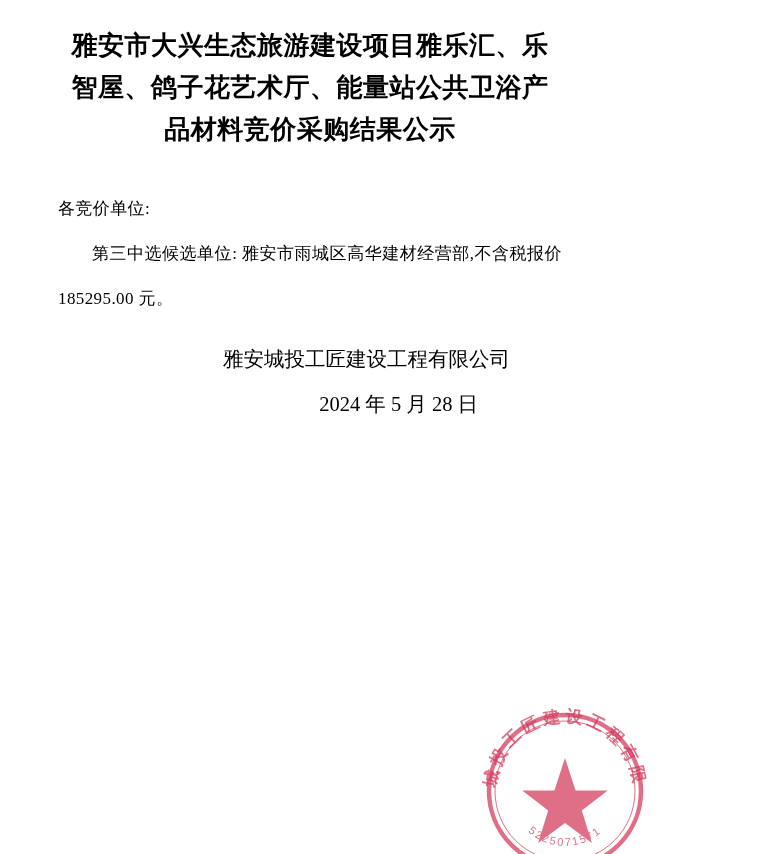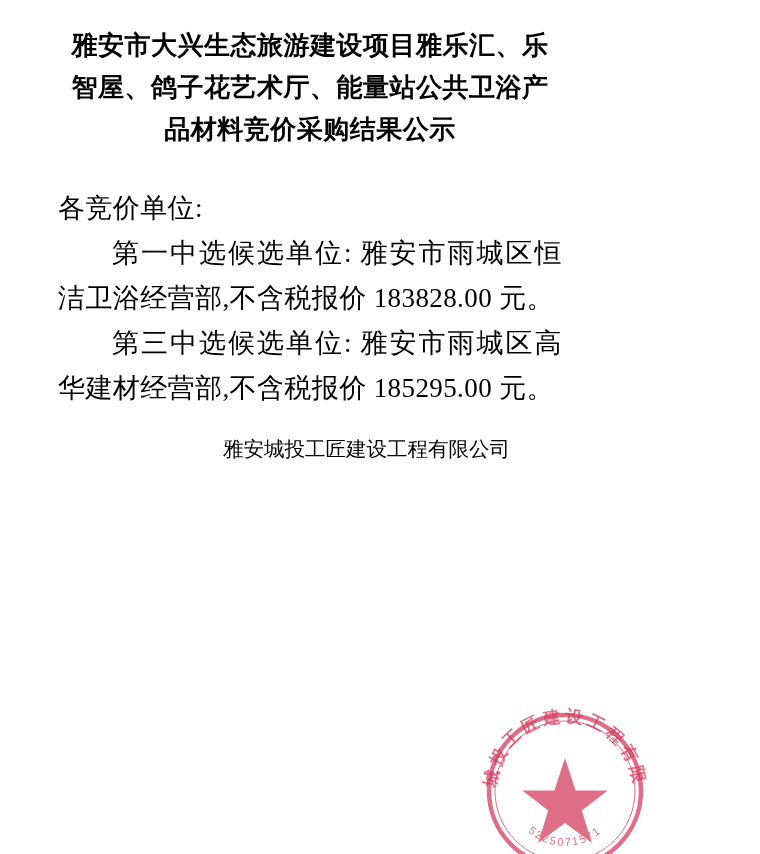--- a/index.html
+++ b/index.html
@@ -27,21 +27,21 @@
     font-weight: bold;
     font-size: 26px;
     line-height: 42px;
     text-align: center;
     letter-spacing: 0.5px;
     margin: 0 8px;
     padding-top: 6px;
   }
   .body-block {
     margin-top: 36px;
-    font-size: 27px;
+    font-size: 17px;
     line-height: 45px;
     letter-spacing: 0.4px;
   }
   .p {
     margin: 0;
     text-align: justify;
     text-justify: inter-ideograph;
   }
   .p.indent {
     text-indent: 2em;
@@ -78,29 +78,29 @@
 <body>
 
 <div class="page">
 
   <div class="doc-title">雅安市大兴生态旅游建设项目雅乐汇、乐智屋、鸽子花艺术厅、能量站公共卫浴产品材料竞价采购结果公示</div>
 
   <div class="body-block">
     <p class="p">各竞价单位:</p>
 
 
-    <p class="p indent">第一中选候选单位: 雅安市雨城区恒洁卫浴经营部,不含税报价 183828.00 元。</p>
 
 
     <p class="p indent">第三中选候选单位: 雅安市雨城区高华建材经营部,不含税报价 185295.00 元。</p>
 
   </div>
 
   <div class="sign-block">
     <p class="sign-line">雅安城投工匠建设工程有限公司</p>
+    <p class="sign-line date">2024 年 5 月 28 日</p>
   </div>
 
   <div class="seal">
     <svg width="182" height="182" viewBox="0 0 182 182" xmlns="http://www.w3.org/2000/svg">
       <defs>
         <path id="sealArcTop" d="M 22,91 A 69,69 0 0 1 160,91"></path>
         <path id="sealArcBottom" d="M 36,91 A 55,55 0 0 0 146,91"></path>
       </defs>
       <g opacity="0.72" fill="none" stroke="#d4375a">
         <circle cx="91" cy="91" r="76" stroke-width="4.5"></circle>

